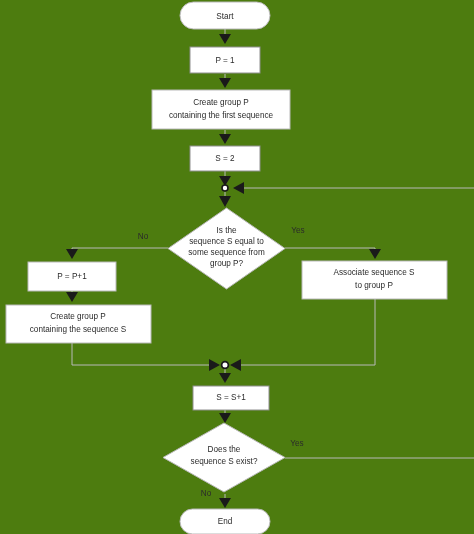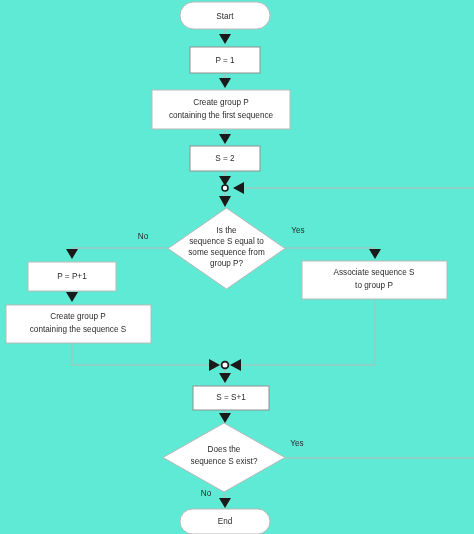--- a/index.html
+++ b/index.html
@@ -7,21 +7,21 @@
     padding: 0;
     background: #ffffff;
   }
   body {
     font-family: "Liberation Sans", sans-serif;
   }
   #canvas {
     position: relative;
     width: 474px;
     height: 534px;
-    background: #5eead4;
+    background: #4d7c0f;
     overflow: hidden;
   }
   #flow-svg {
     position: absolute;
     top: 0;
     left: 0;
     width: 474px;
     height: 534px;
   }
   .node-text {

